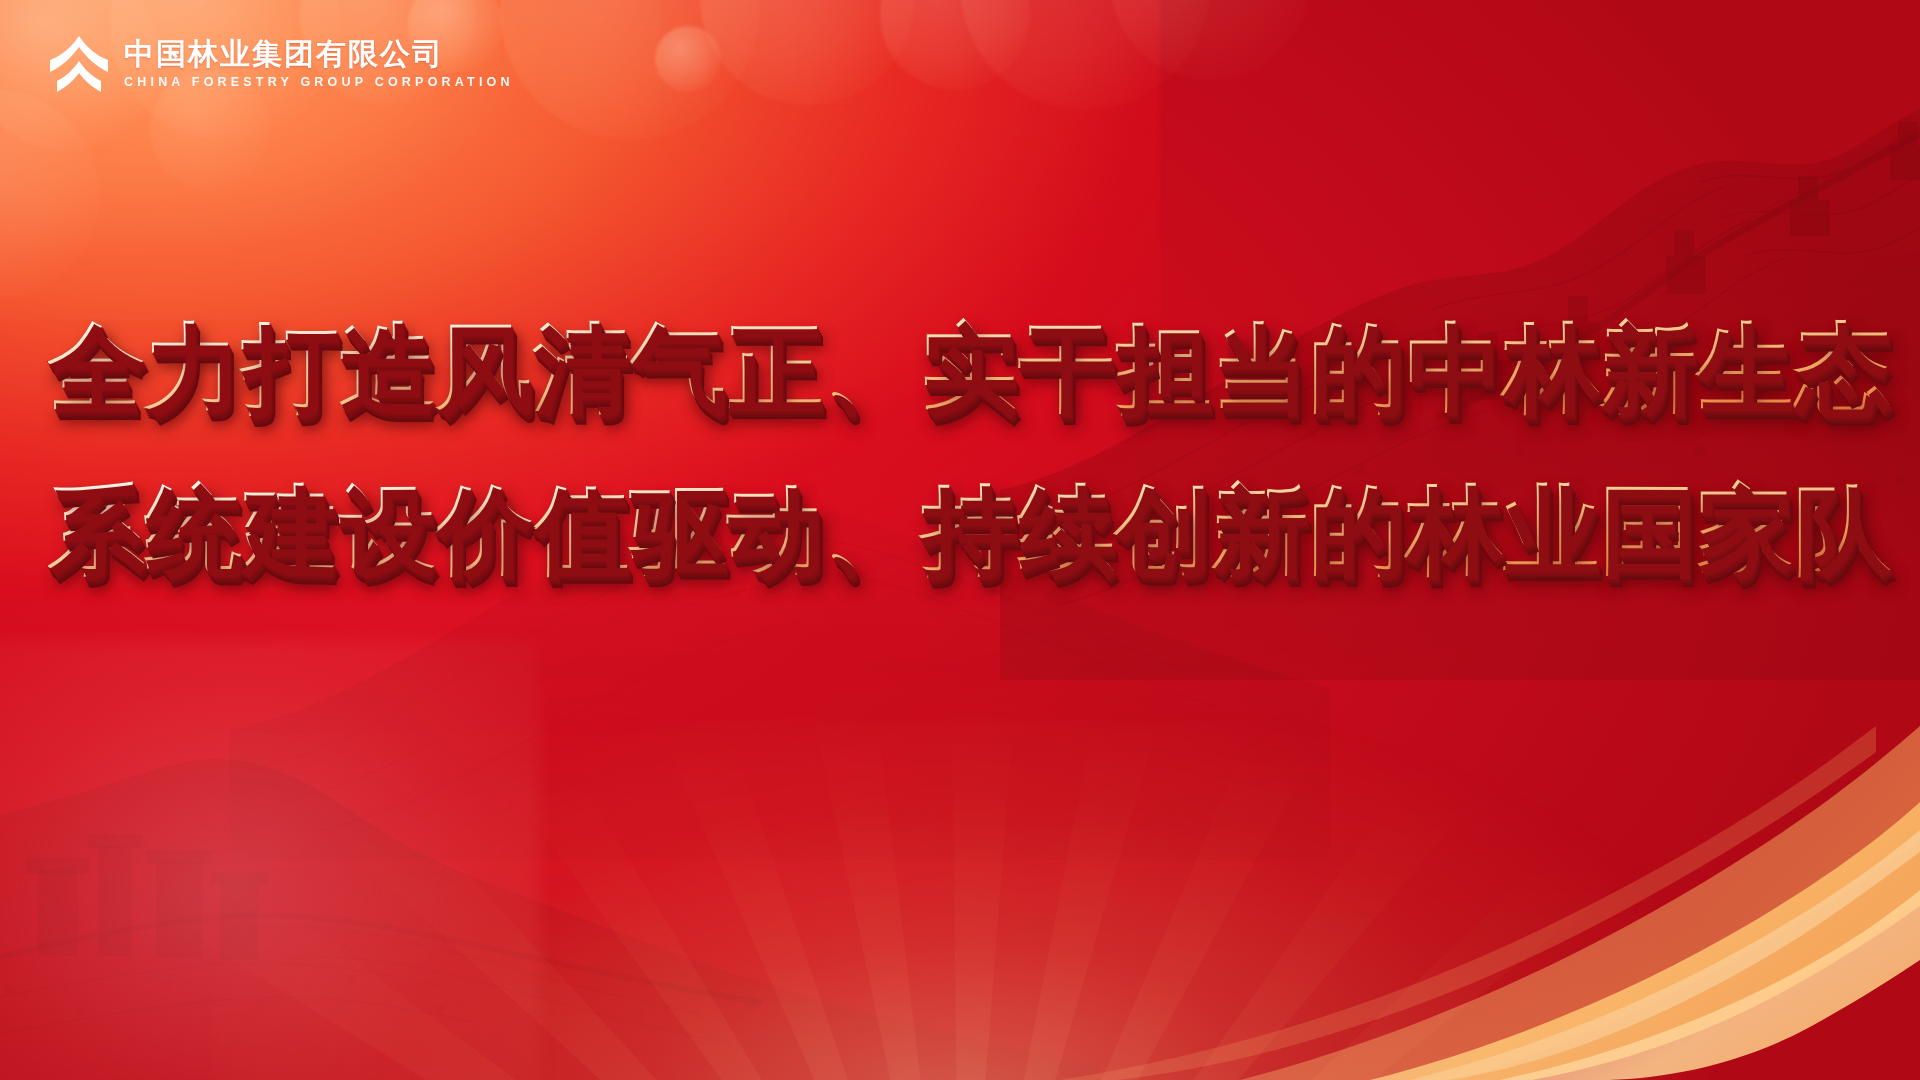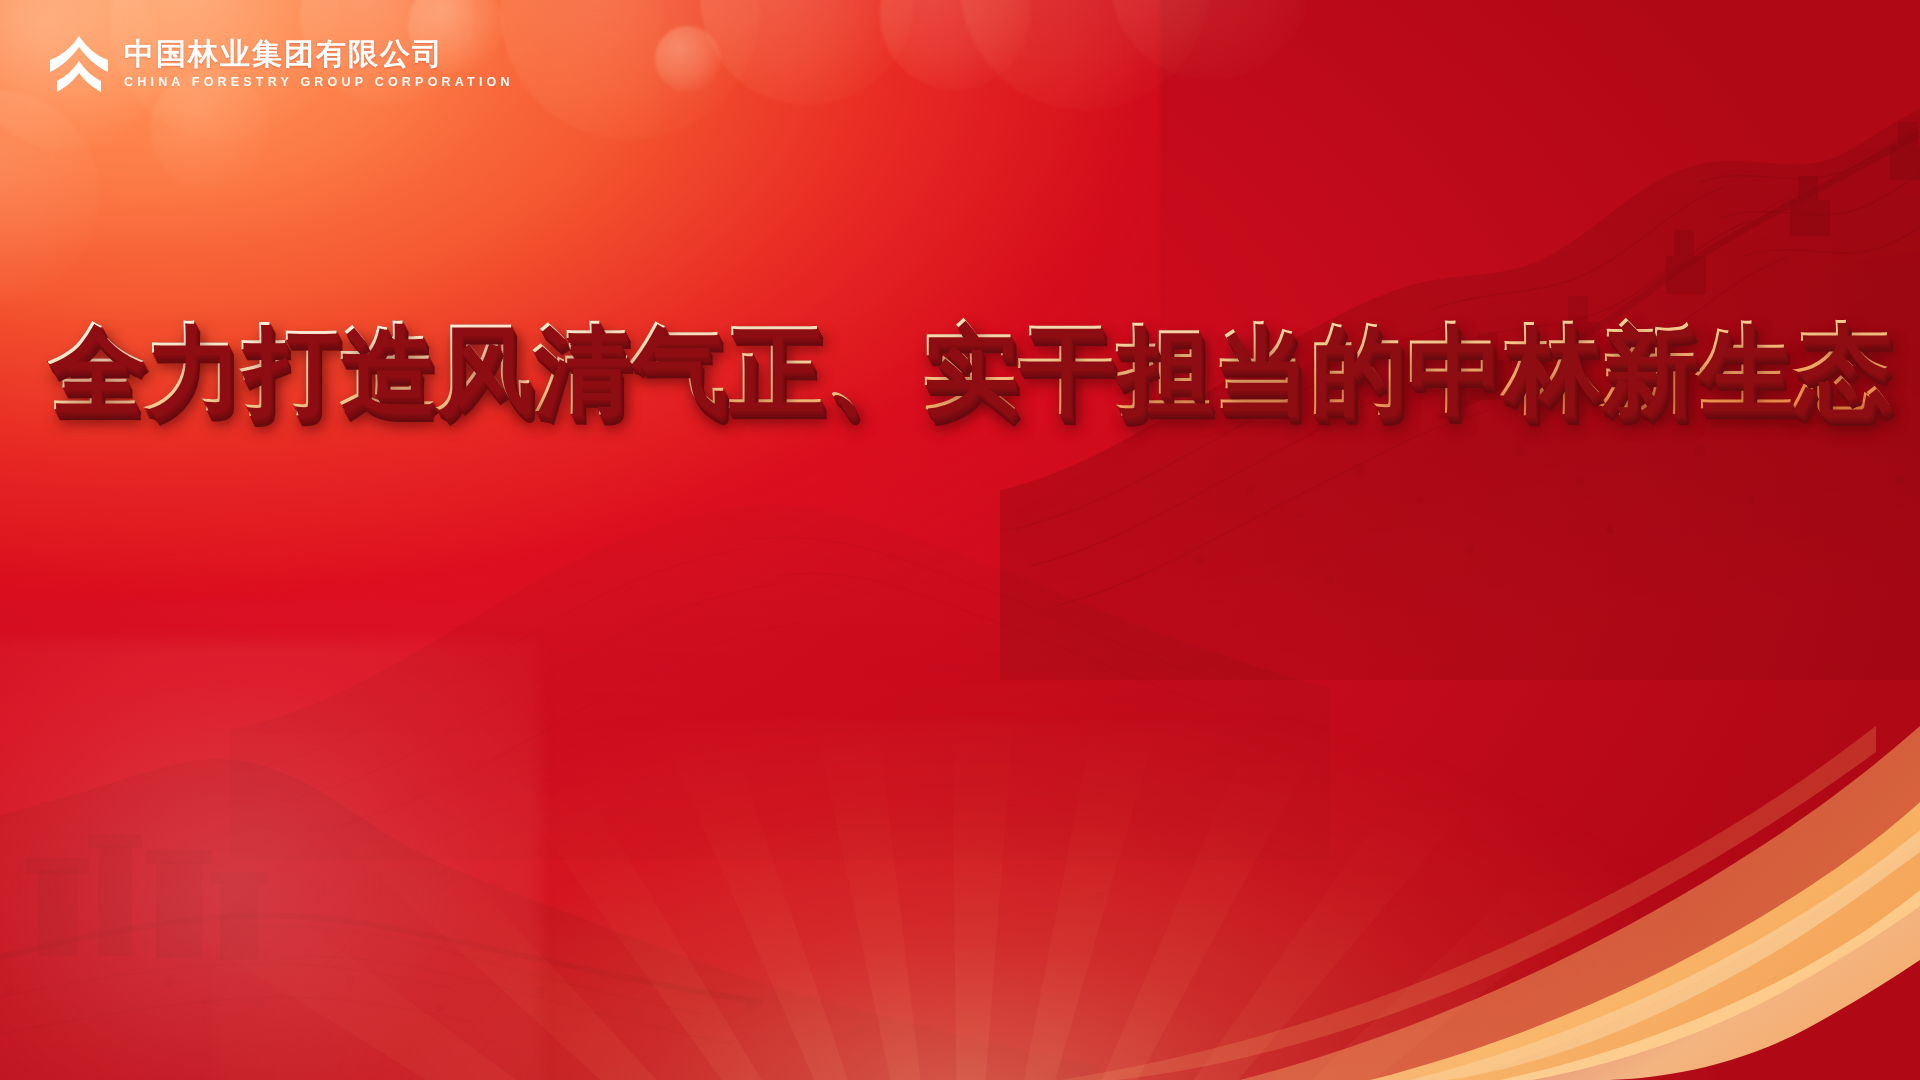--- a/index.html
+++ b/index.html
@@ -474,15 +474,19 @@
       <div class="logo-cn">中国林业集团有限公司</div>
       <div class="logo-en">CHINA FORESTRY GROUP CORPORATION</div>
     </div>
   </div>
 
   <div class="headline">
     <div class="hl-wrap">
       <div class="hl-line hl-shadow">全力打造风清气正、实干担当的中林新生态</div>
       <div class="hl-line"><span class="gold">全力打造风清气正、实干担当的中林新生态</span></div>
     </div>
+    <div class="hl-wrap hl-line--two">
+      <div class="hl-line hl-shadow">系统建设价值驱动、持续创新的林业国家队</div>
+      <div class="hl-line"><span class="gold">系统建设价值驱动、持续创新的林业国家队</span></div>
+    </div>
   </div>
 
 </div>
 
 </body></html>

